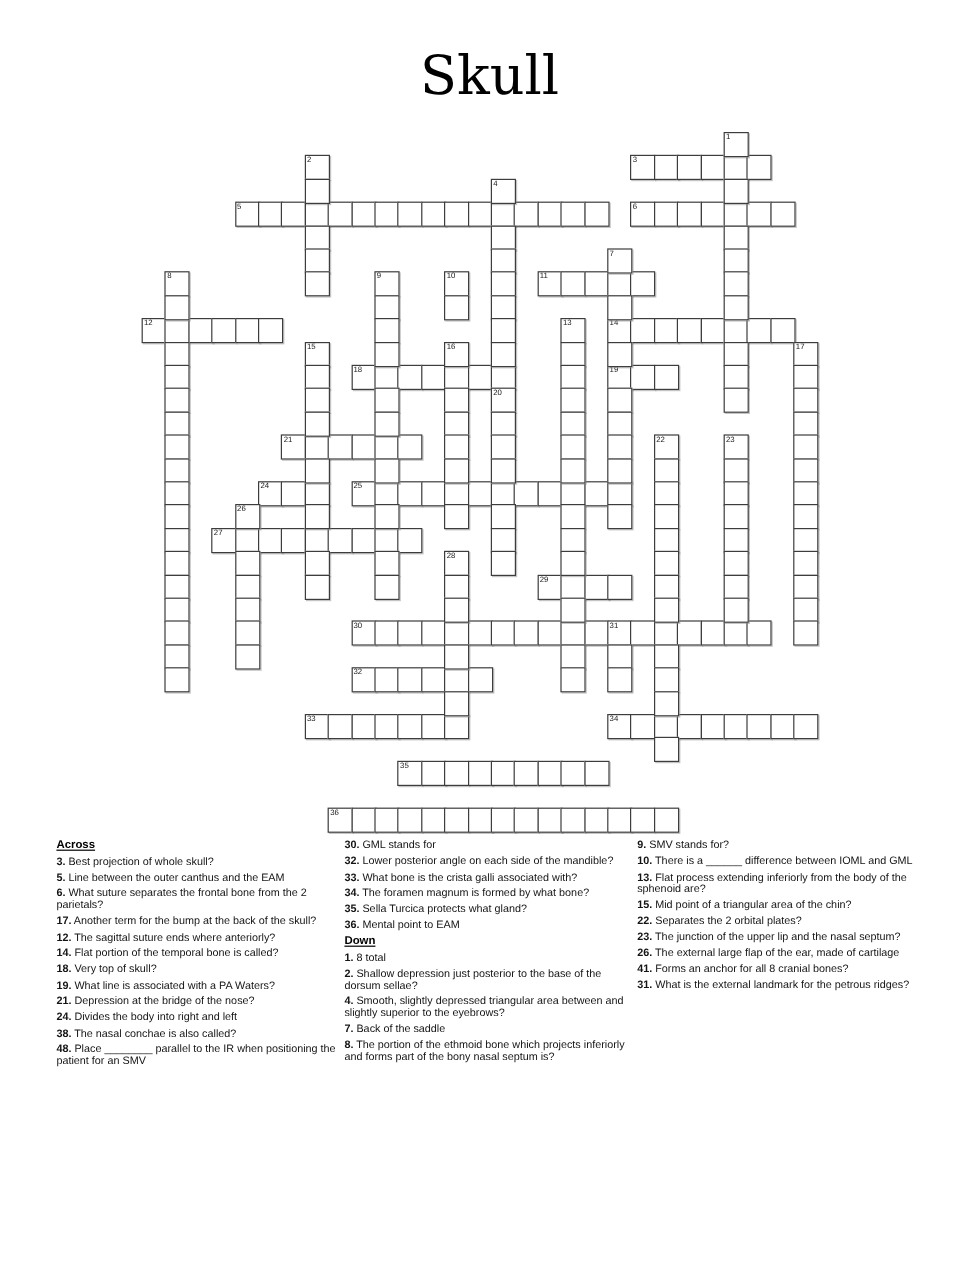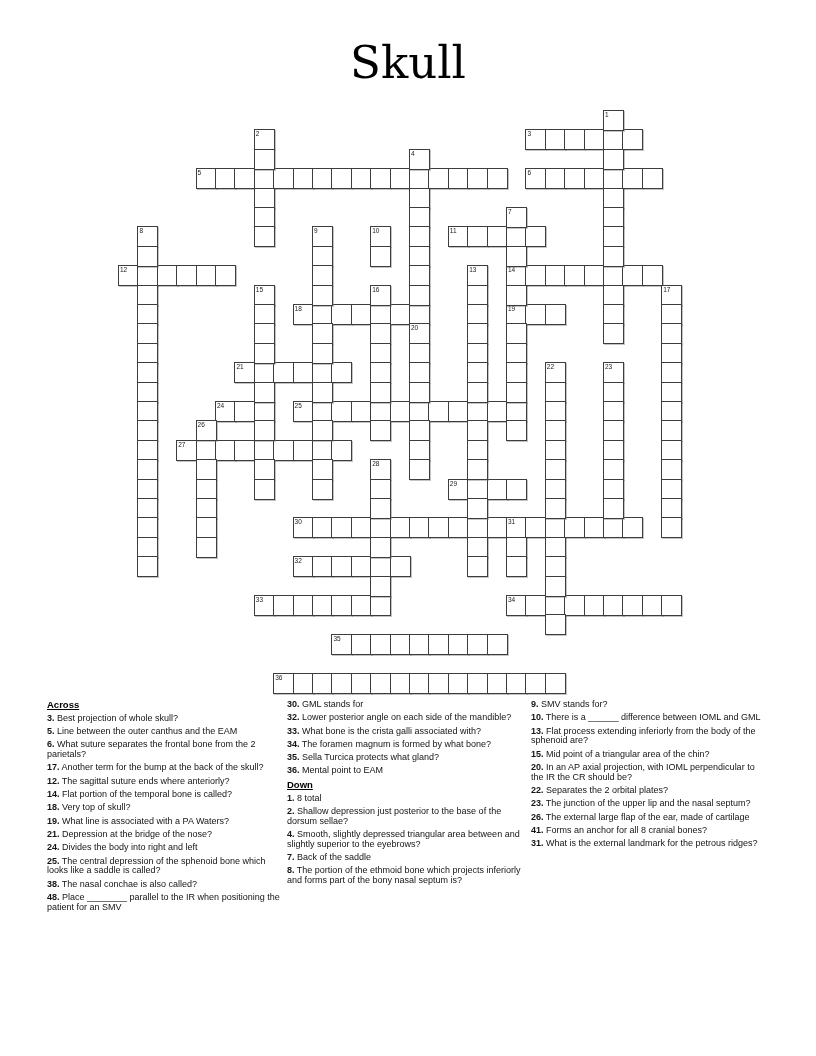--- a/index.html
+++ b/index.html
@@ -437,21 +437,20 @@
     <div class="clue"><b>3.</b> Best projection of whole skull?</div>
     <div class="clue"><b>5.</b> Line between the outer canthus and the EAM</div>
     <div class="clue"><b>6.</b> What suture separates the frontal bone from the 2 parietals?</div>
     <div class="clue"><b>17.</b> Another term for the bump at the back of the skull?</div>
     <div class="clue"><b>12.</b> The sagittal suture ends where anteriorly?</div>
     <div class="clue"><b>14.</b> Flat portion of the temporal bone is called?</div>
     <div class="clue"><b>18.</b> Very top of skull?</div>
     <div class="clue"><b>19.</b> What line is associated with a PA Waters?</div>
     <div class="clue"><b>21.</b> Depression at the bridge of the nose?</div>
     <div class="clue"><b>24.</b> Divides the body into right and left</div>
-    <div class="clue"><b>25.</b> The central depression of the sphenoid bone which looks like a saddle is called?</div>
     <div class="clue"><b>38.</b> The nasal conchae is also called?</div>
     <div class="clue"><b>48.</b> Place ________ parallel to the IR when positioning the patient for an SMV</div>
   </div>
 <div class="clue-col" style="left:287px;">
     <div class="clue"><b>30.</b> GML stands for</div>
     <div class="clue"><b>32.</b> Lower posterior angle on each side of the mandible?</div>
     <div class="clue"><b>33.</b> What bone is the crista galli associated with?</div>
     <div class="clue"><b>34.</b> The foramen magnum is formed by what bone?</div>
     <div class="clue"><b>35.</b> Sella Turcica protects what gland?</div>
     <div class="clue"><b>36.</b> Mental point to EAM</div>
@@ -460,19 +459,18 @@
     <div class="clue"><b>2.</b> Shallow depression just posterior to the base of the dorsum sellae?</div>
     <div class="clue"><b>4.</b> Smooth, slightly depressed triangular area between and slightly superior to the eyebrows?</div>
     <div class="clue"><b>7.</b> Back of the saddle</div>
     <div class="clue"><b>8.</b> The portion of the ethmoid bone which projects inferiorly and forms part of the bony nasal septum is?</div>
   </div>
 <div class="clue-col" style="left:531px;">
     <div class="clue"><b>9.</b> SMV stands for?</div>
     <div class="clue"><b>10.</b> There is a ______ difference between IOML and GML</div>
     <div class="clue"><b>13.</b> Flat process extending inferiorly from the body of the sphenoid are?</div>
     <div class="clue"><b>15.</b> Mid point of a triangular area of the chin?</div>
-    <div class="clue"><b>20.</b> In an AP axial projection, with IOML perpendicular to the IR the CR should be?</div>
     <div class="clue"><b>22.</b> Separates the 2 orbital plates?</div>
     <div class="clue"><b>23.</b> The junction of the upper lip and the nasal septum?</div>
     <div class="clue"><b>26.</b> The external large flap of the ear, made of cartilage</div>
     <div class="clue"><b>41.</b> Forms an anchor for all 8 cranial bones?</div>
     <div class="clue"><b>31.</b> What is the external landmark for the petrous ridges?</div>
   </div>
 
 </body></html>

